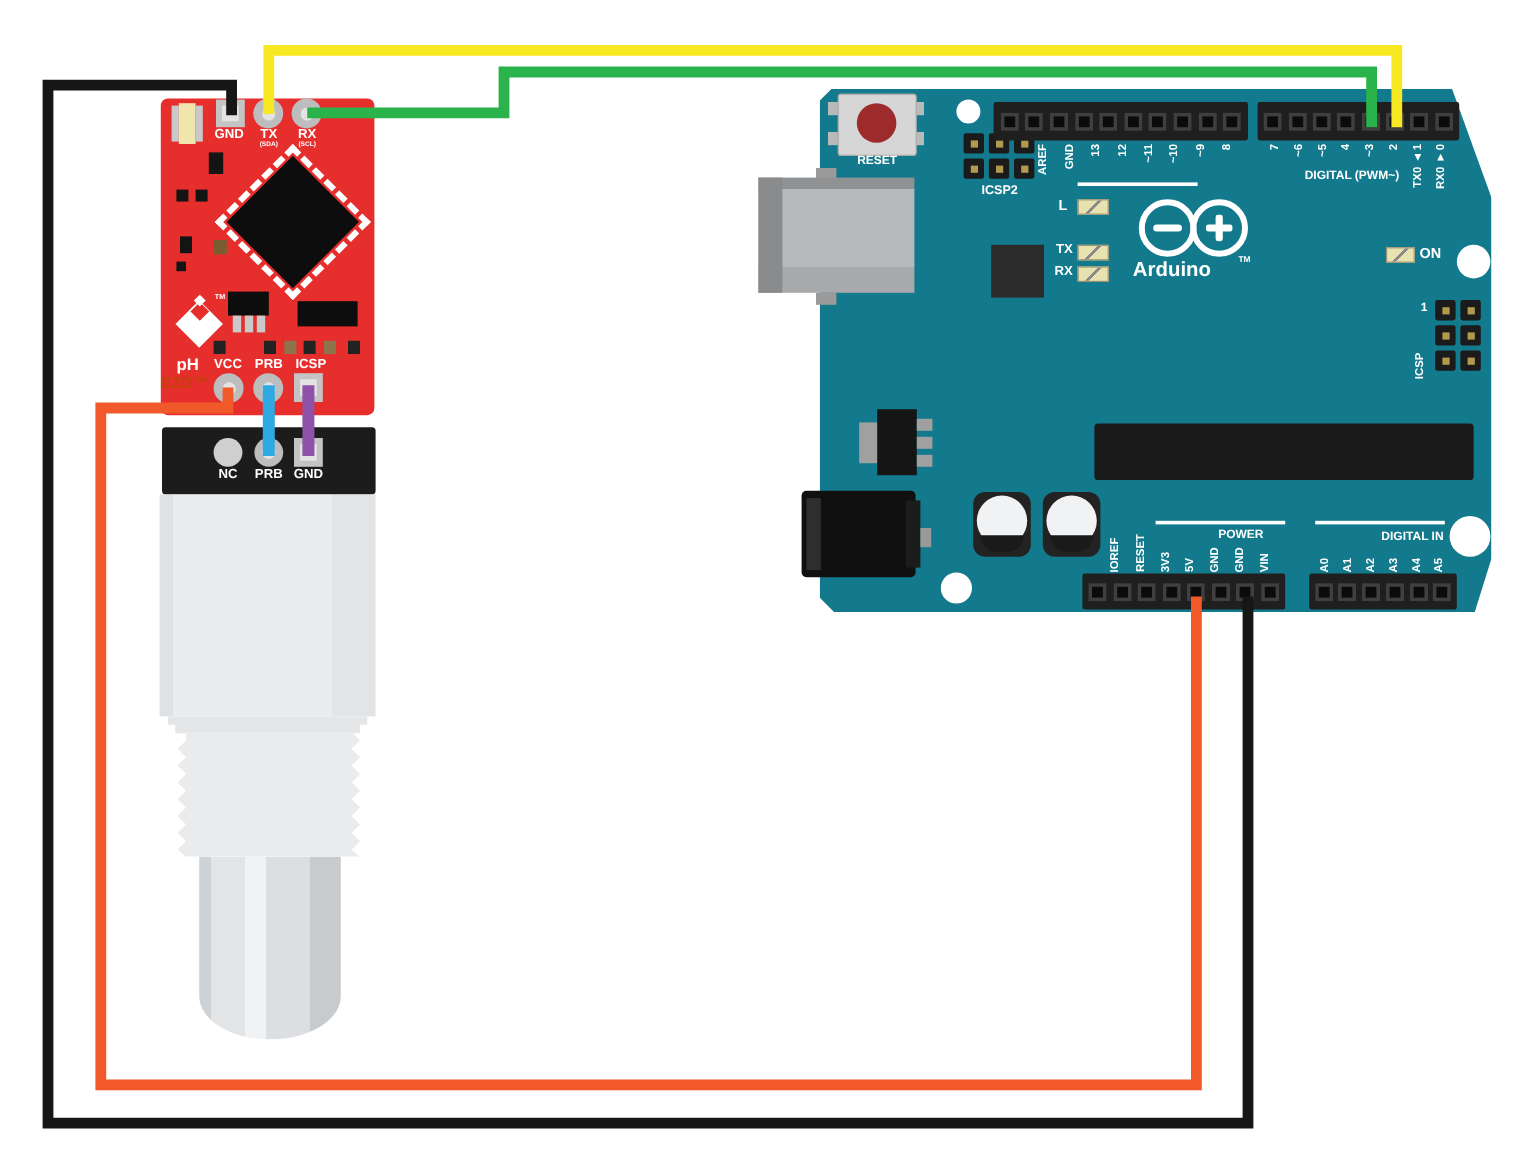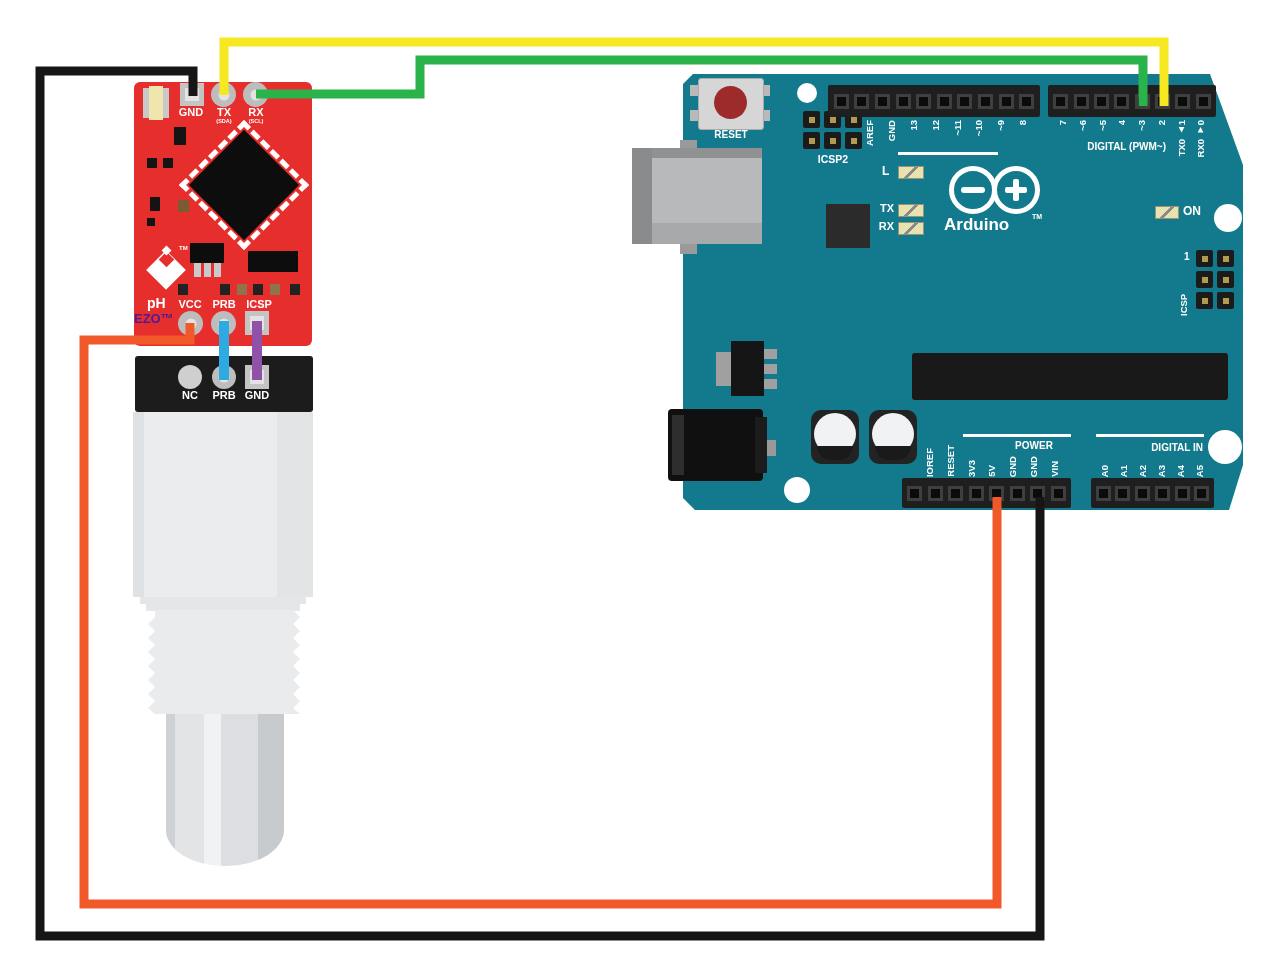--- a/index.html
+++ b/index.html
@@ -96,21 +96,21 @@
   <i class="a smd" style="left:253px;top:284px;width:10px;height:11px;background:#222;"></i>
   <i class="a smd" style="left:270px;top:284px;width:10px;height:11px;background:#8d744d;"></i>
   <i class="a smd" style="left:290px;top:284px;width:10px;height:11px;background:#222;"></i>
 
   <span class="a" style="left:152px;top:256px;width:28px;height:28px;background:#fff;transform:rotate(45deg);"></span>
   <span class="a" style="left:161px;top:254px;width:11px;height:11px;background:#e62e2c;transform:rotate(45deg);"></span>
   <span class="a" style="left:163px;top:247px;width:7px;height:7px;background:#fff;transform:rotate(45deg);"></span>
   <div class="a" style="left:179px;top:245px;font-size:6px;font-weight:bold;color:#fff;">TM</div>
 
   <div class="a" style="left:147px;top:295px;font-size:14px;font-weight:bold;color:#fff;">pH</div>
-  <div class="a" style="left:134px;top:311px;font-size:13px;font-weight:bold;color:#4c1d95;">EZO™</div>
+  <div class="a" style="left:134px;top:311px;font-size:13px;font-weight:bold;color:#c2410c;">EZO™</div>
 
   <div class="a ezo-lbl" style="left:174px;top:298px;width:32px;">VCC</div>
   <div class="a ezo-lbl" style="left:209px;top:298px;width:30px;">PRB</div>
   <div class="a ezo-lbl" style="left:240px;top:298px;width:38px;">ICSP</div>
   <span class="a pad-rnd" style="left:178px;top:311px;"></span>
   <span class="a pad-rnd" style="left:211px;top:311px;"></span>
   <span class="a pad-sq" style="left:245px;top:311px;width:24px;height:24px;"></span>
 
   <div class="a conn" style="left:135px;top:356px;width:178px;height:56px;"></div>
   <span class="a pad-solid" style="left:178px;top:365px;"></span>

